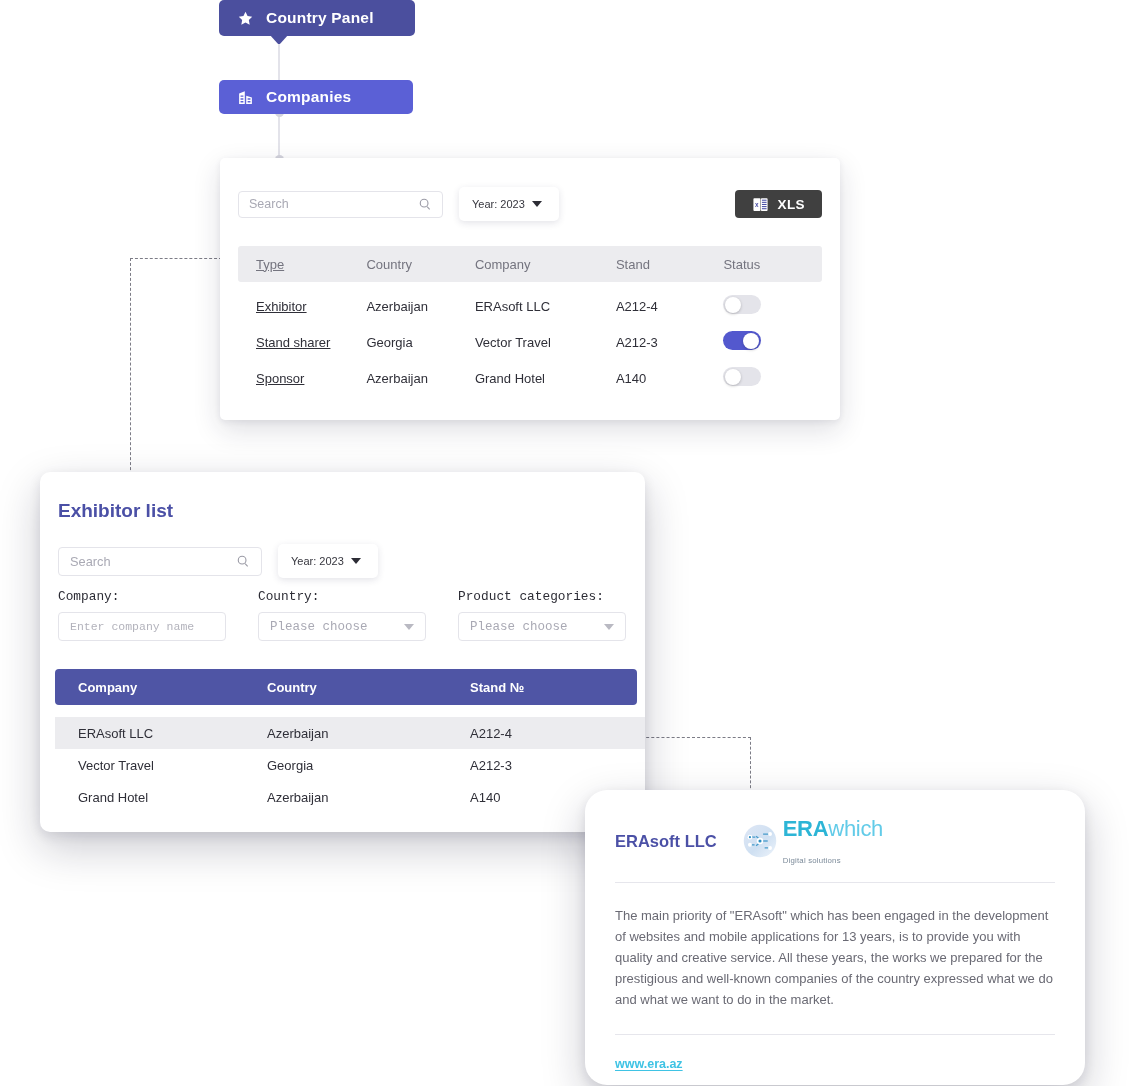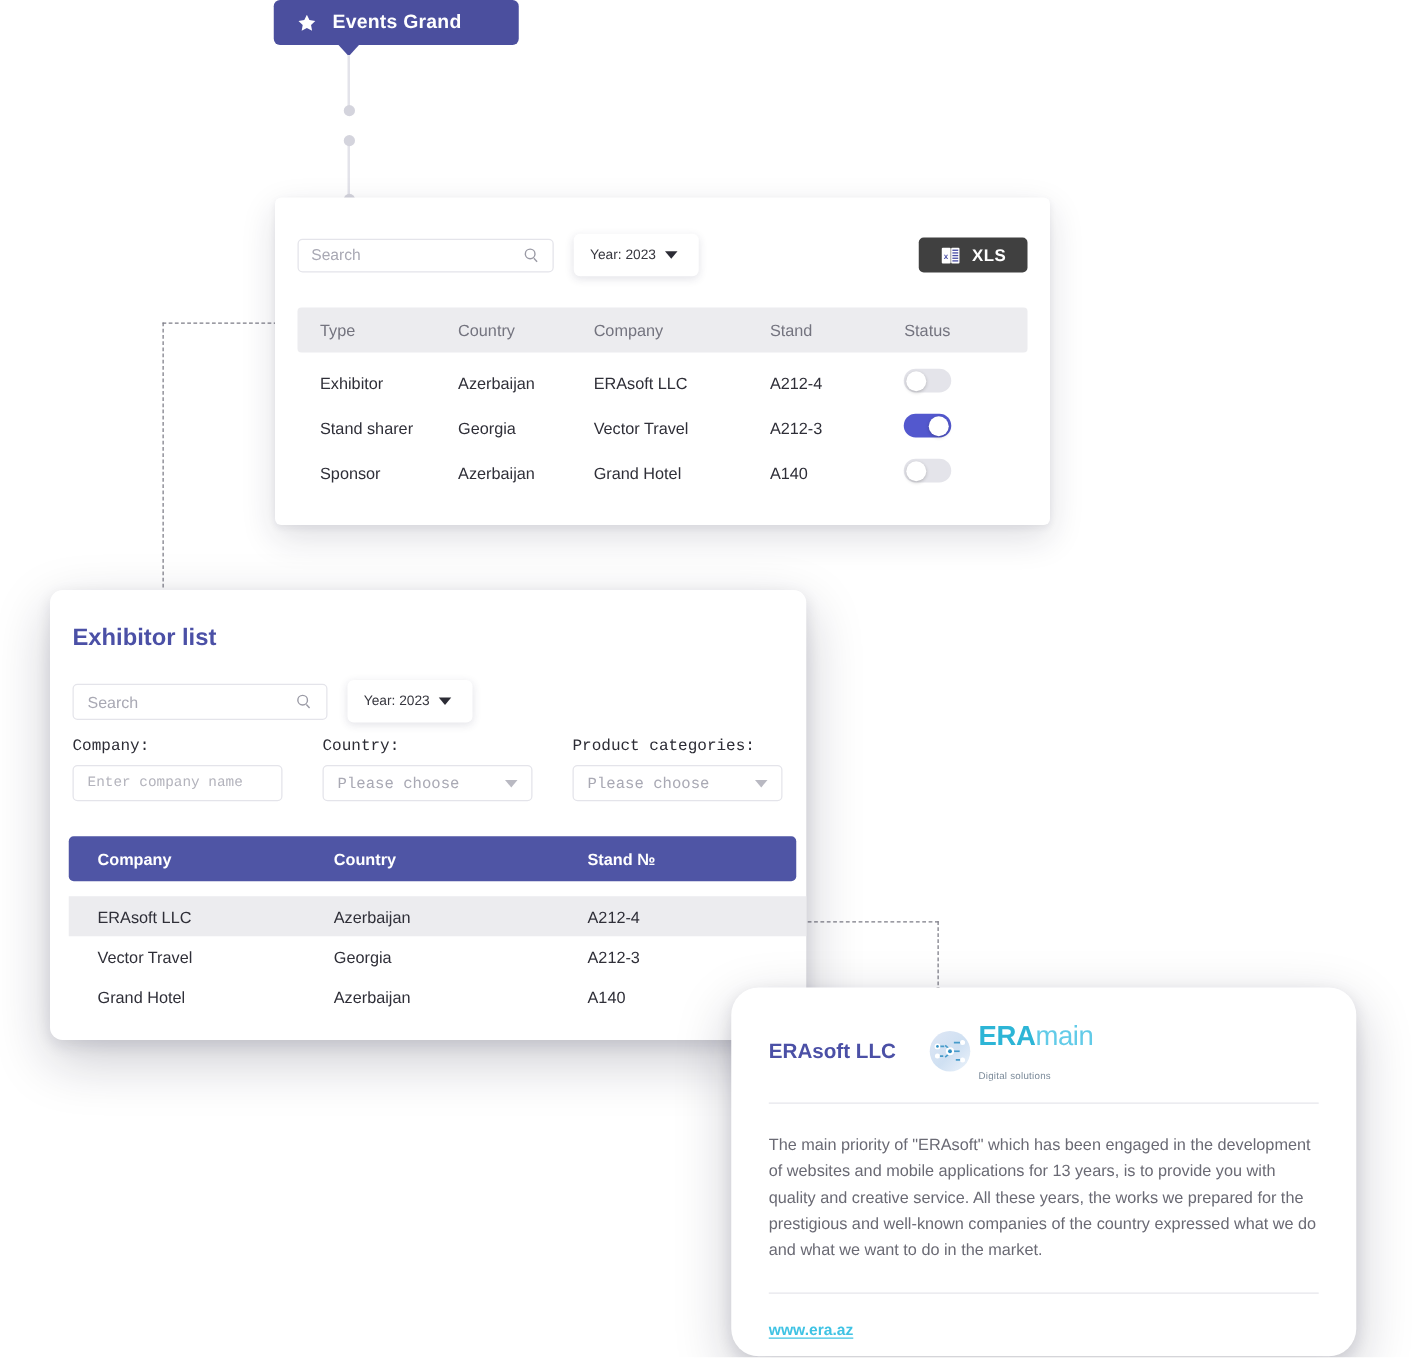--- a/index.html
+++ b/index.html
@@ -167,21 +167,21 @@
   }
   .t-head div, .t-row div { font-size: 13px; }
   .t-head div { color: #74747f; }
   .t-rows { position: absolute; left: 18px; right: 18px; top: 130px; }
   .t-row {
     height: 36px;
     display: flex;
     align-items: center;
     color: #2f2f38;
   }
-  .c1 { width: 130px; padding-left: 18px; }
+  .c1 { width: 130px; padding-left: 18px; text-decoration: underline; }
   .c2 { width: 110px; }
   .c3 { width: 143px; }
   .c4 { width: 109px; }
   .c5 { width: 100px; }
 
   .toggle {
     width: 38px; height: 19px;
     border-radius: 11px;
     background: #e4e4ea;
     position: relative;
@@ -397,23 +397,31 @@
   <div class="dash-h" style="left:636px; top:737px; width:115px;"></div>
   <div class="dash-v" style="left:750px; top:737px; height:56px;"></div>
   <div class="dash-dot" style="left:746.5px; top:790px;"></div>
 
   <div class="nav-pill" style="left:219px; top:0px; width:196px; height:36px; background:#4B4F9E;">
     <span class="ic">
       <svg width="17" height="17" viewBox="0 0 24 24" fill="#ffffff">
         <path d="M12 2.5l2.9 6.1 6.6.9-4.8 4.6 1.2 6.6L12 17.6 6.1 20.7l1.2-6.6L2.5 9.5l6.6-.9z"></path>
       </svg>
     </span>
-    <span>Events Grand</span>
+    <span>Country Panel</span>
   </div>
 
+  <div class="nav-pill" style="left:219px; top:80px; width:194px; height:34px; background:#5B60D6;">
+    <span class="ic">
+      <svg width="17" height="17" viewBox="0 0 24 24" fill="#ffffff">
+        <path d="M3 21V6.5L11 3v18H3zm2-2h4v-2H5v2zm0-4h4v-2H5v2zm0-4h4V9H5v2zM13 21V9.5l8 2.4V21h-8zm2-2h4v-2h-4v2zm0-4h4v-2h-4v2z"></path>
+      </svg>
+    </span>
+    <span>Companies</span>
+  </div>
 
   <div class="panel-top">
 
     <div class="toolbar">
 
       <div class="search-box">
         <input type="text" placeholder="Search" style="">
         <span class="search-ic">
           <svg width="14" height="14" viewBox="0 0 24 24" fill="none" stroke="#9a9aa5" stroke-width="1.9">
             <circle cx="10.5" cy="10.5" r="6.6"></circle>
@@ -592,21 +600,21 @@
               <circle cx="22" cy="22" r="4.2"></circle>
             </g>
             <g fill="#2f8fc4">
               <circle cx="22" cy="22" r="2"></circle>
               <circle cx="9" cy="17" r="1.4"></circle>
             </g>
           </svg>
         </span>
         <span class="logo-text">
           <span>
-            <span class="logo-era">ERA</span><span class="logo-soft">main</span>
+            <span class="logo-era">ERA</span><span class="logo-soft">which</span>
           </span>
           <div class="logo-sub">Digital solutions</div>
         </span>
       </div>
     </div>
 
     <div class="hr"></div>
 
     <p class="detail-body">The main priority of "ERAsoft" which has been engaged in the development of websites and mobile applications for 13 years, is to provide you with quality and creative service. All these years, the works we prepared for the prestigious and well-known companies of the country expressed what we do and what we want to do in the market.</p>
 

